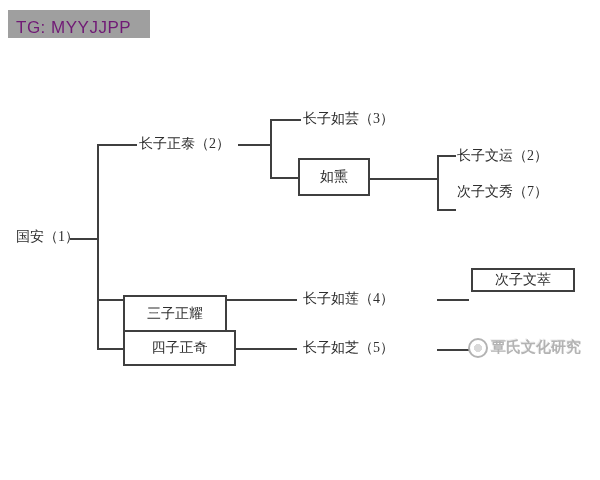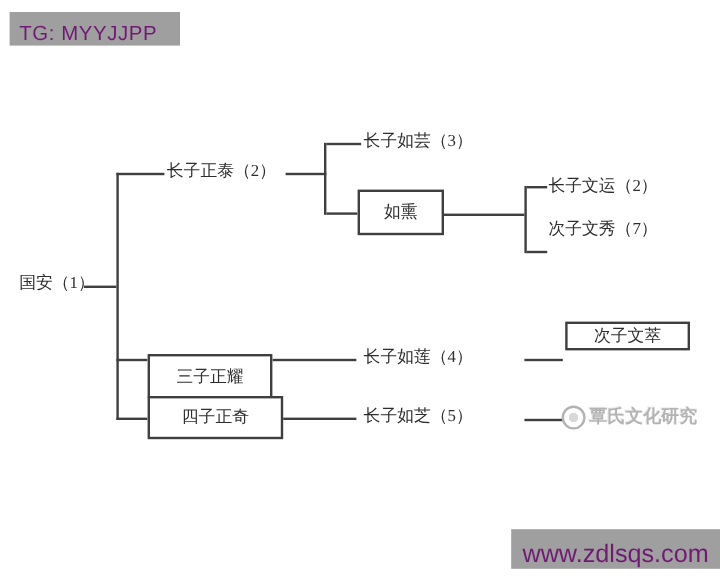--- a/index.html
+++ b/index.html
@@ -89,17 +89,14 @@
 
   <div class="node" style="left:457px;top:148px;">长子文运（2）</div>
   <div class="node" style="left:457px;top:184px;text-align:center;">次子文秀（7）</div>
   <div class="nbox" style="left:471px;top:268px;width:104px;height:24px;">次子文萃</div>
 
   <div class="watermark">
     <span class="wm-logo"></span>
     <span>覃氏文化研究</span>
   </div>
 
-  <div class="banner bottom">
-    <span>www.zdlsqs.com</span>
-  </div>
 
 </div>
 
 </body></html>

